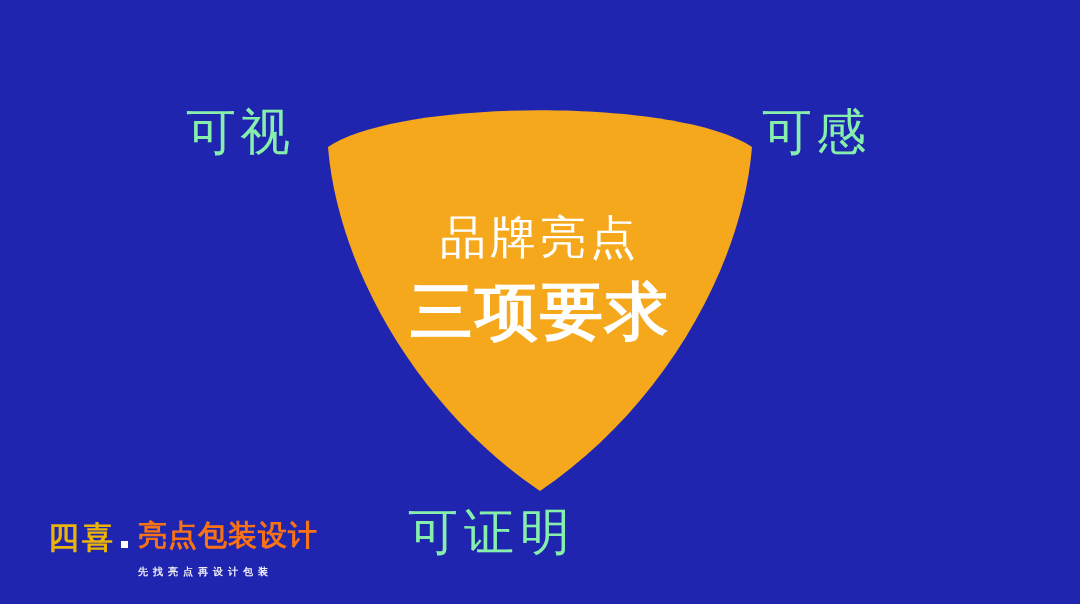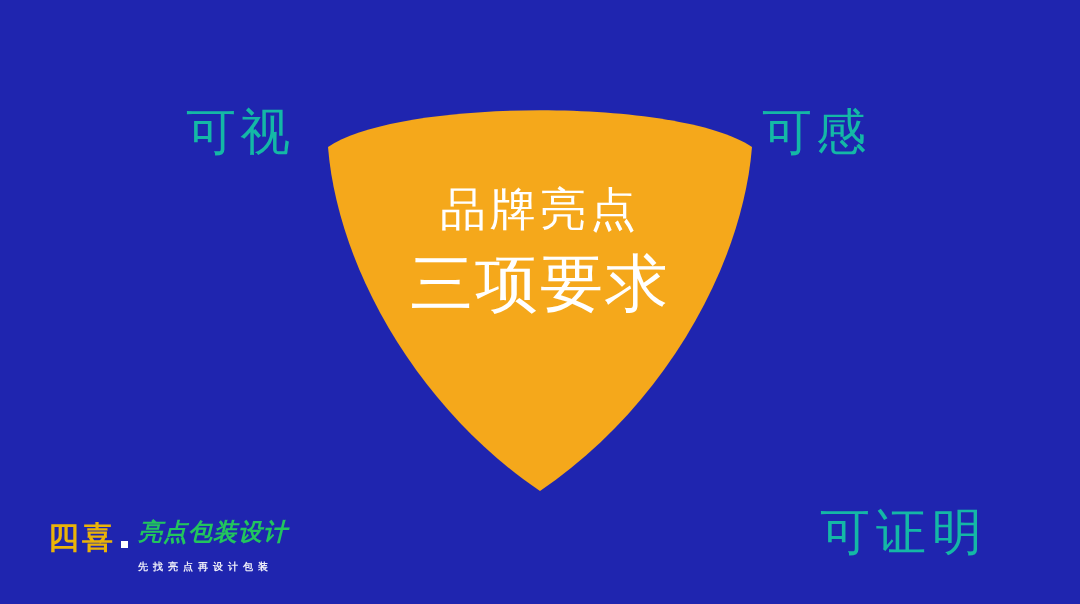--- a/index.html
+++ b/index.html
@@ -24,52 +24,53 @@
   }
   #shield-svg { display:block; width:1080px; height:604px; }
 
   
   .shield-text {
     position:absolute;
     left:0; width:1080px;
     text-align:center;
     color:#FFFFFF;
     white-space:nowrap;
+    margin-top:28px;
   }
   #brand-highlight {
     top:182px;
     font-size:46px;
     font-weight:400;
     letter-spacing:4px;
     line-height:1.18;
   }
   #three-requirements {
     top:246px;
     font-size:63px;
-    font-weight:400;
+    font-weight:700;
     letter-spacing:2px;
     line-height:1.18;
   }
 
   
   .corner-label {
     position:absolute;
-    color:#14b8a6;
+    color:#86efac;
     font-size:50px;
     font-weight:400;
     letter-spacing:4px;
     white-space:nowrap;
     line-height:1;
   }
   #label-visible  { left:186px; top:107px; }
   #label-felt     { left:762px; top:107px; }
   #label-provable {
-    left:12px; width:976px;
+    left:4px; width:976px;
     top:507px;
-    text-align:right;
+    text-align:center;
     letter-spacing:6px;
   }
 
   
   #logo {
     position:absolute;
     left:48px; top:519px;
     display:flex;
     align-items:flex-start;
     height:54px;
@@ -90,27 +91,26 @@
     background:#FFFFFF;
     margin-left:5px;
   }
   #logo-text {
     margin-left:10px;
     display:flex;
     flex-direction:column;
     justify-content:flex-start;
   }
   #logo-name {
-    color:#22c55e;
-    font-size:24px;
+    color:#f97316;
+    font-size:29px;
     font-weight:700;
     letter-spacing:1px;
     line-height:1.12;
     white-space:nowrap;
-    font-style:italic;
   }
   #logo-tagline {
     margin-top:16px;
     color:#FFFFFF;
     font-size:10px;
     font-weight:700;
     letter-spacing:5px;
     line-height:1;
     white-space:nowrap;
     opacity:.92;

